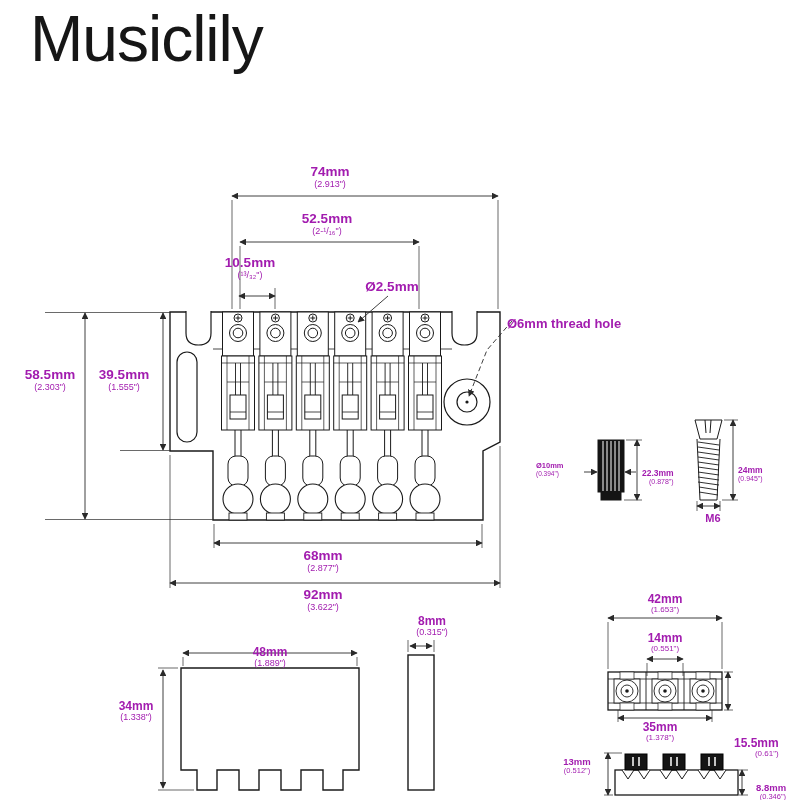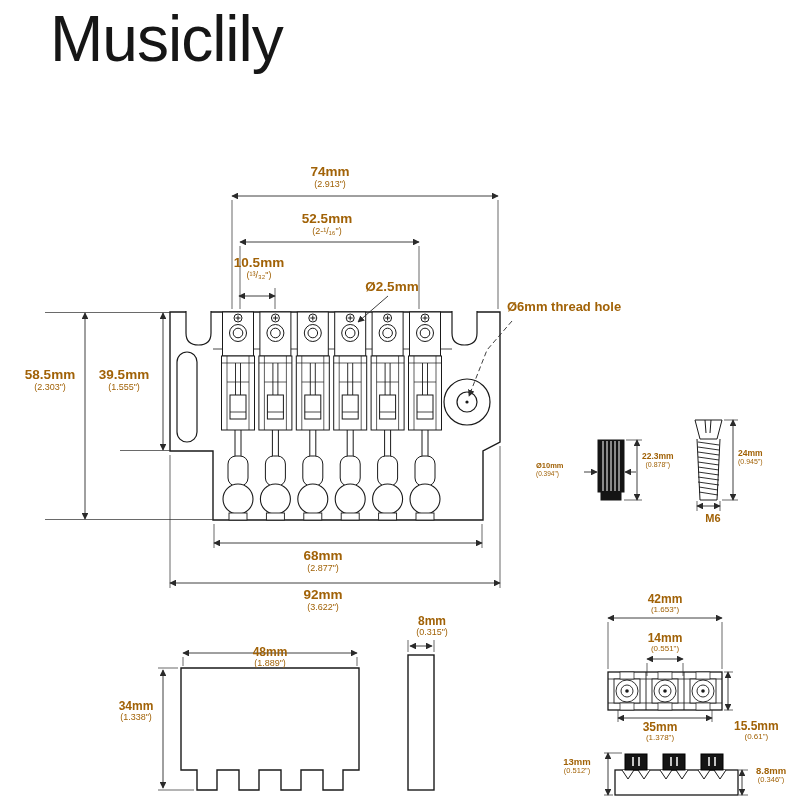--- a/index.html
+++ b/index.html
@@ -1,24 +1,24 @@
 <!DOCTYPE html>
 <html><head>
 <meta charset="utf-8">
 <style>
   html,body{margin:0;padding:0;background:#fff;}
   #stage{position:relative;width:800px;height:800px;background:#ffffff;overflow:hidden;
          font-family:"Liberation Sans",sans-serif;color:#111;}
   #art{position:absolute;left:0;top:0;}
   .logo{position:absolute;left:30px;top:2px;font-size:64px;font-weight:400;color:#161616;
-        letter-spacing:-1px;font-family:"Liberation Sans",sans-serif;margin-left:20px;}
+        letter-spacing:-1px;font-family:"Liberation Sans",sans-serif;}
   .lbl{position:absolute;display:flex;flex-direction:column;align-items:center;
-       line-height:1.08;white-space:nowrap;color:#a16207;}
+       line-height:1.08;white-space:nowrap;color:#a21caf;}
   .c{transform:translateX(-50%);}
-  .l{align-items:center;}
+  .l{align-items:flex-end;margin-top:17px;}
   .r{align-items:flex-start;}
   .mm{font-weight:700;font-size:13.5px;}
   .in{font-weight:400;font-size:9px;}
   .s2 .mm{font-size:12px;} .s2 .in{font-size:9px;}
   .s3 .mm{font-size:12px;} .s3 .in{font-size:8px;}
   .s4 .mm{font-size:9.5px;} .s4 .in{font-size:7.5px;}
   .s5 .mm{font-size:8.5px;} .s5 .in{font-size:7px;}
   .s6 .mm{font-size:7.5px;} .s6 .in{font-size:6.5px;}
   .single{font-weight:700;font-size:13px;}
   .m6{font-weight:700;font-size:11px;margin-left:8px;}
@@ -251,21 +251,21 @@
   <div class="logo">Musiclily</div>
 
   <div class="lbl c" style="left:330px;top:165px">
     <span class="mm">74mm</span>
     <span class="in">(2.913")</span>
   </div>
   <div class="lbl c" style="left:327px;top:212px">
     <span class="mm">52.5mm</span>
     <span class="in">(2-¹/₁₆")</span>
   </div>
-  <div class="lbl c" style="left:259px;top:256px">
+  <div class="lbl c" style="left:250px;top:256px">
     <span class="mm">10.5mm</span>
     <span class="in">(¹³/₃₂")</span>
   </div>
   <div class="lbl c" style="left:392px;top:280px">
     <span class="mm">Ø2.5mm</span>
   </div>
   <div class="lbl l" style="left:507px;top:300px">
     <span class="single">Ø6mm thread hole</span>
   </div>
   <div class="lbl c" style="left:50px;top:368px">

